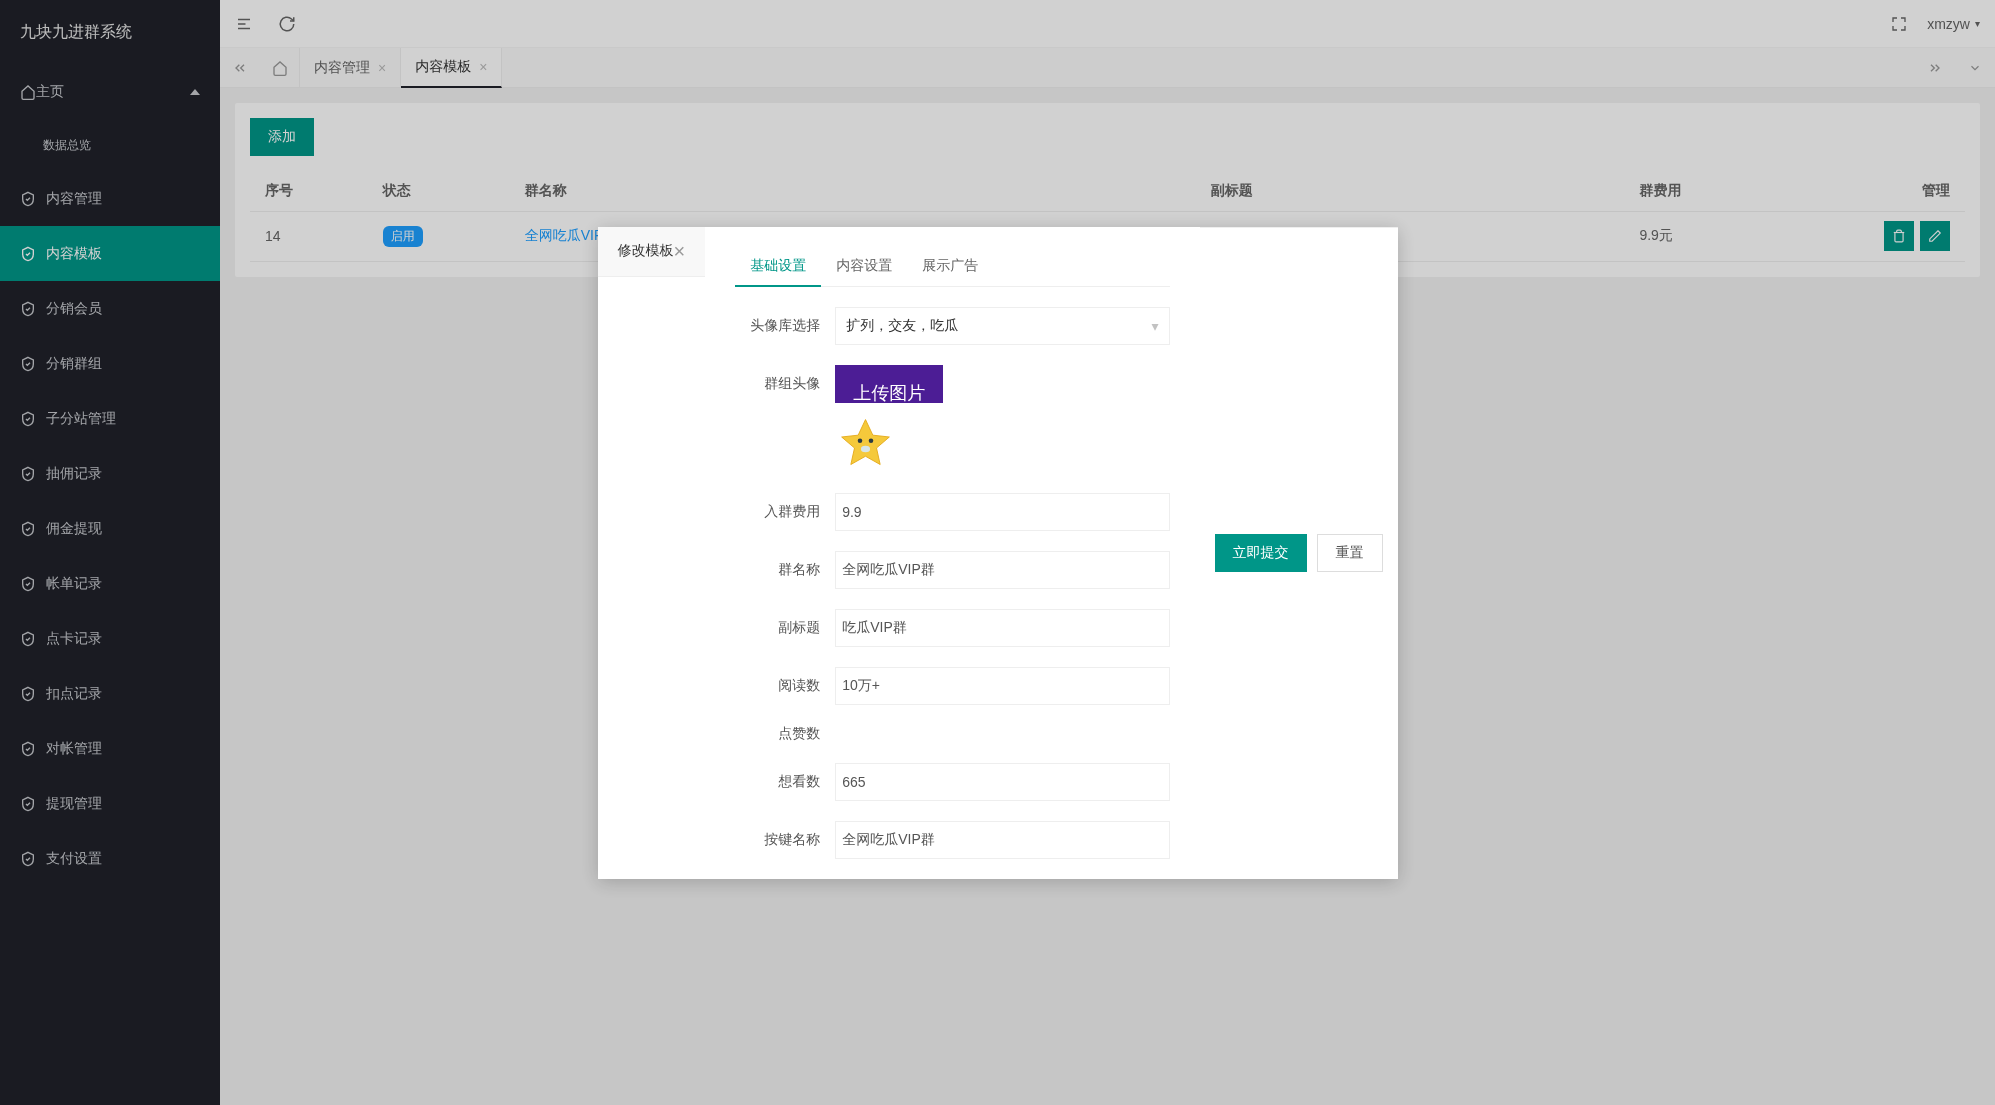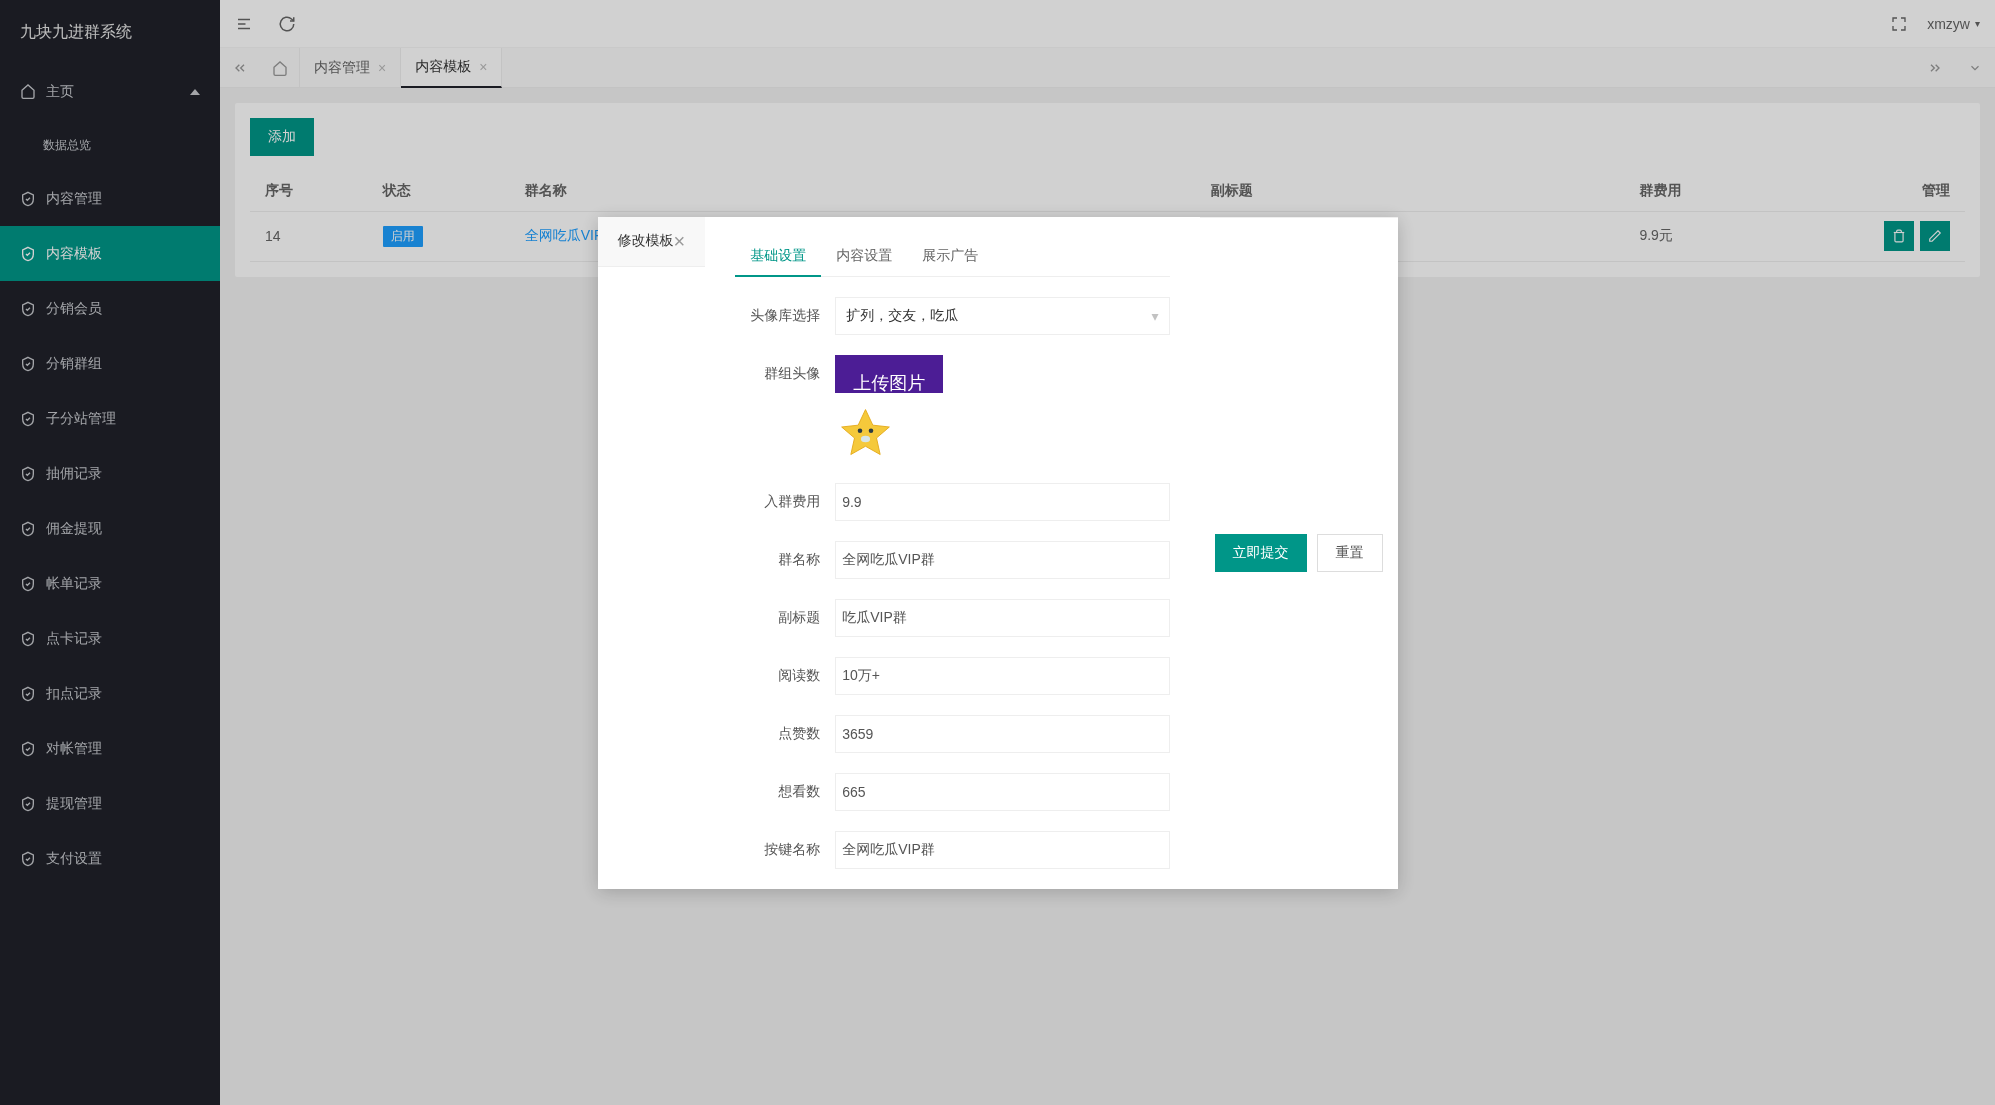--- a/index.html
+++ b/index.html
@@ -2,21 +2,21 @@
 <html><head>
 <meta charset="utf-8">
 <style>
 *{margin:0;padding:0;box-sizing:border-box;font-family:"Helvetica Neue",Helvetica,"PingFang SC","Microsoft YaHei",sans-serif}
 body{background:#f2f2f2;width:1995px;height:1105px;overflow:hidden;font-size:14px;color:#333}
 .app{display:flex;width:100%;height:100%}
 .sidebar{width:220px;background:#20222a;color:#fff;flex-shrink:0}
 .sidebar-logo{height:64px;display:flex;align-items:center;padding:0 20px;font-size:16px;color:#e6e6e6}
 .side-item{display:flex;align-items:center;height:55px;padding:0 20px;color:#c8cacf;cursor:pointer;gap:10px;font-size:14px}
 .side-item.home{justify-content:space-between}
-.side-item.home .left{display:flex;gap:10px}
+.side-item.home .left{display:flex;align-items:center;}
 .side-item.active{background:#009688;color:#fff}
 .side-sub{height:52px;display:flex;align-items:center;padding-left:43px;color:#c8cacf;cursor:pointer;font-size:12px}
 .shield-icon{width:16px;height:16px;display:inline-block}
 .home-icon{width:16px;height:16px;display:inline-block}
 .triangle{width:0;height:0;border-left:5px solid transparent;border-right:5px solid transparent;border-bottom:6px solid #c8cacf}
 .main{flex:1;display:flex;flex-direction:column;background:#f2f2f2}
 .header{height:48px;background:#fff;display:flex;align-items:center;justify-content:space-between;padding:0 15px;border-bottom:1px solid #f6f6f6}
 .header-left{display:flex;align-items:center;gap:25px}
 .header-right{display:flex;align-items:center;gap:20px;color:#333}
 .header-icon{cursor:pointer;color:#666;display:flex;align-items:center}
@@ -27,21 +27,21 @@
 .tab-item{height:40px;padding:0 14px;display:flex;align-items:center;gap:8px;border-right:1px solid #eee;cursor:pointer;font-size:14px;color:#666}
 .tab-item.active{background:#fff;border-bottom:2px solid #20222a;margin-bottom:-1px;color:#333}
 .tab-close{color:#bbb;font-size:14px;cursor:pointer}
 .tab-right-tools{display:flex;align-items:center}
 .content{flex:1;padding:15px;overflow:auto}
 .card{background:#fff;padding:15px;border-radius:2px}
 .add-btn{height:38px;padding:0 18px;background:#009688;color:#fff;border:none;cursor:pointer;font-size:14px}
 .table{width:100%;margin-top:15px;background:#fff;border-collapse:collapse}
 .table th{height:40px;text-align:left;padding:0 15px;font-weight:700;color:#666;font-size:14px;border-bottom:1px solid #eee}
 .table td{height:50px;padding:0 15px;border-bottom:1px solid #eee;color:#666;font-size:14px}
-.status-badge{display:inline-block;padding:2px 8px;background:#1e9fff;color:#fff;font-size:12px;border-radius:1px}
+.status-badge{display:inline-block;padding:2px 8px;background:#1e9fff;color:#fff;font-size:12px;border-radius:6px}
 .link{color:#1e9fff;cursor:pointer}
 .action-btn{height:30px;width:30px;background:#009688;color:#fff;border:none;cursor:pointer;display:inline-flex;align-items:center;justify-content:center}
 .action-btn+.action-btn{margin-left:2px}
 .overlay{position:fixed;inset:0;background:rgba(0,0,0,0.18);display:flex;align-items:center;justify-content:center}
 .modal{width:800px;background:#fff;box-shadow:0 3px 18px rgba(0,0,0,0.2);display:flex;flex-direction:row;max-height:740px}
 .modal-header{height:50px;padding:0 20px;display:flex;align-items:center;justify-content:space-between;border-bottom:1px solid #eee;background:#f8f8f8}
 .modal-title{font-size:14px;color:#333}
 .modal-close{cursor:pointer;font-size:20px;color:#999;background:none;border:none}
 .modal-body{flex:1;overflow-y:auto;padding:20px 30px 0 30px;position:relative}
 .modal-body::-webkit-scrollbar{width:12px}
@@ -360,21 +360,20 @@
       <div class="form-row">
         <div class="form-label">副标题</div>
         <div class="form-control"><input class="text-input" value="吃瓜VIP群" style=""></div>
       </div>
       <div class="form-row">
         <div class="form-label">阅读数</div>
         <div class="form-control"><input class="text-input" value="10万+" style=""></div>
       </div>
       <div class="form-row">
         <div class="form-label">点赞数</div>
-        <div class="form-control"><input class="text-input" value="3659" style=""></div>
       </div>
       <div class="form-row">
         <div class="form-label">想看数</div>
         <div class="form-control"><input class="text-input" value="665" style=""></div>
       </div>
       <div class="form-row">
         <div class="form-label">按键名称</div>
         <div class="form-control"><input class="text-input" value="全网吃瓜VIP群" style=""></div>
       </div>
     </div>

